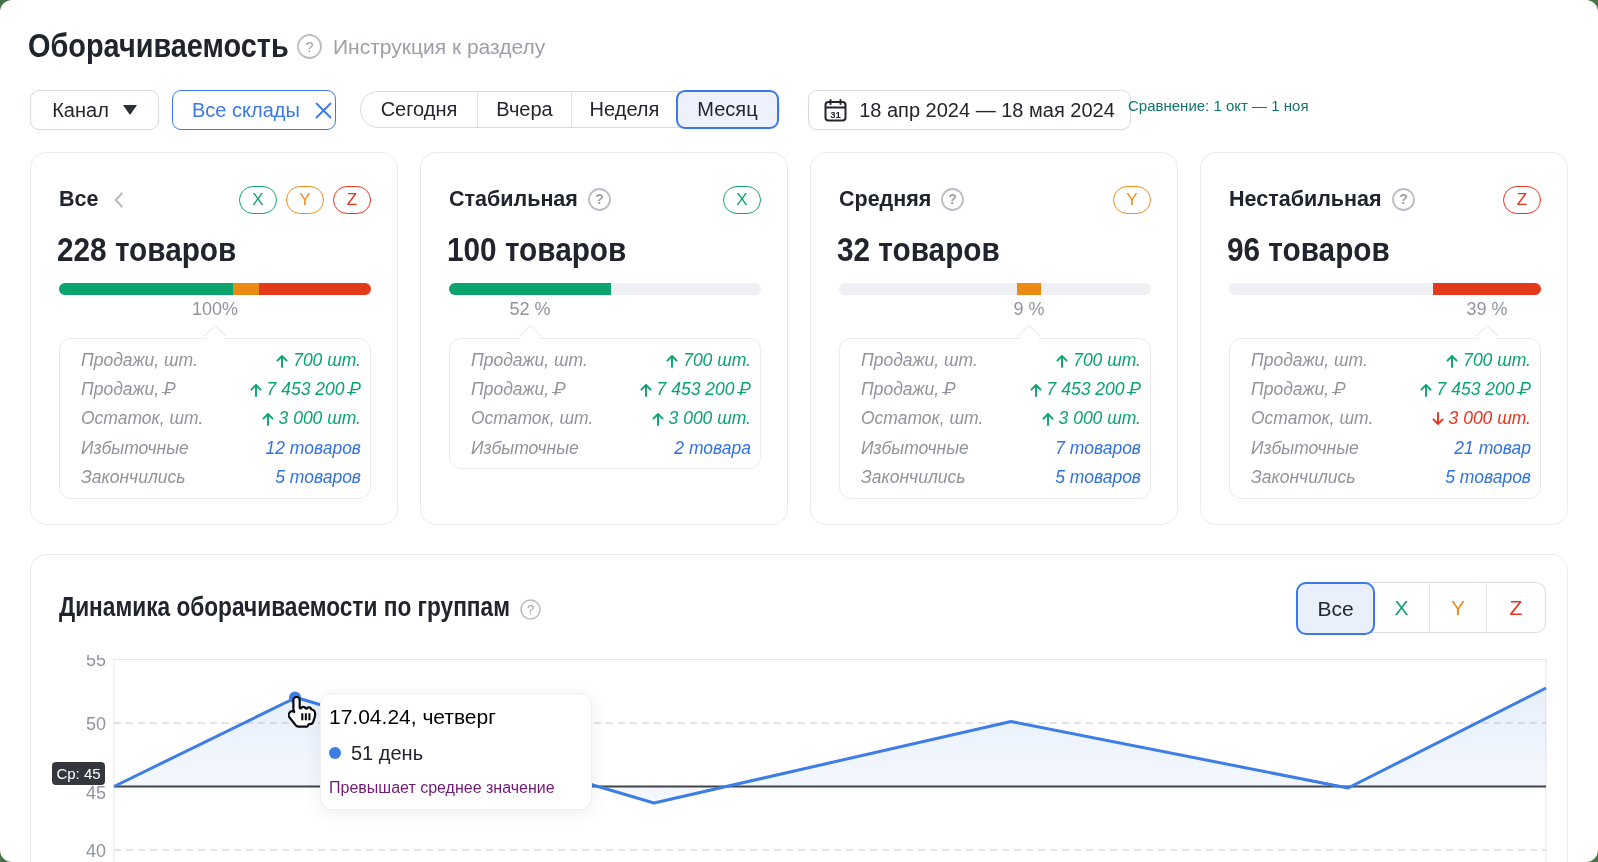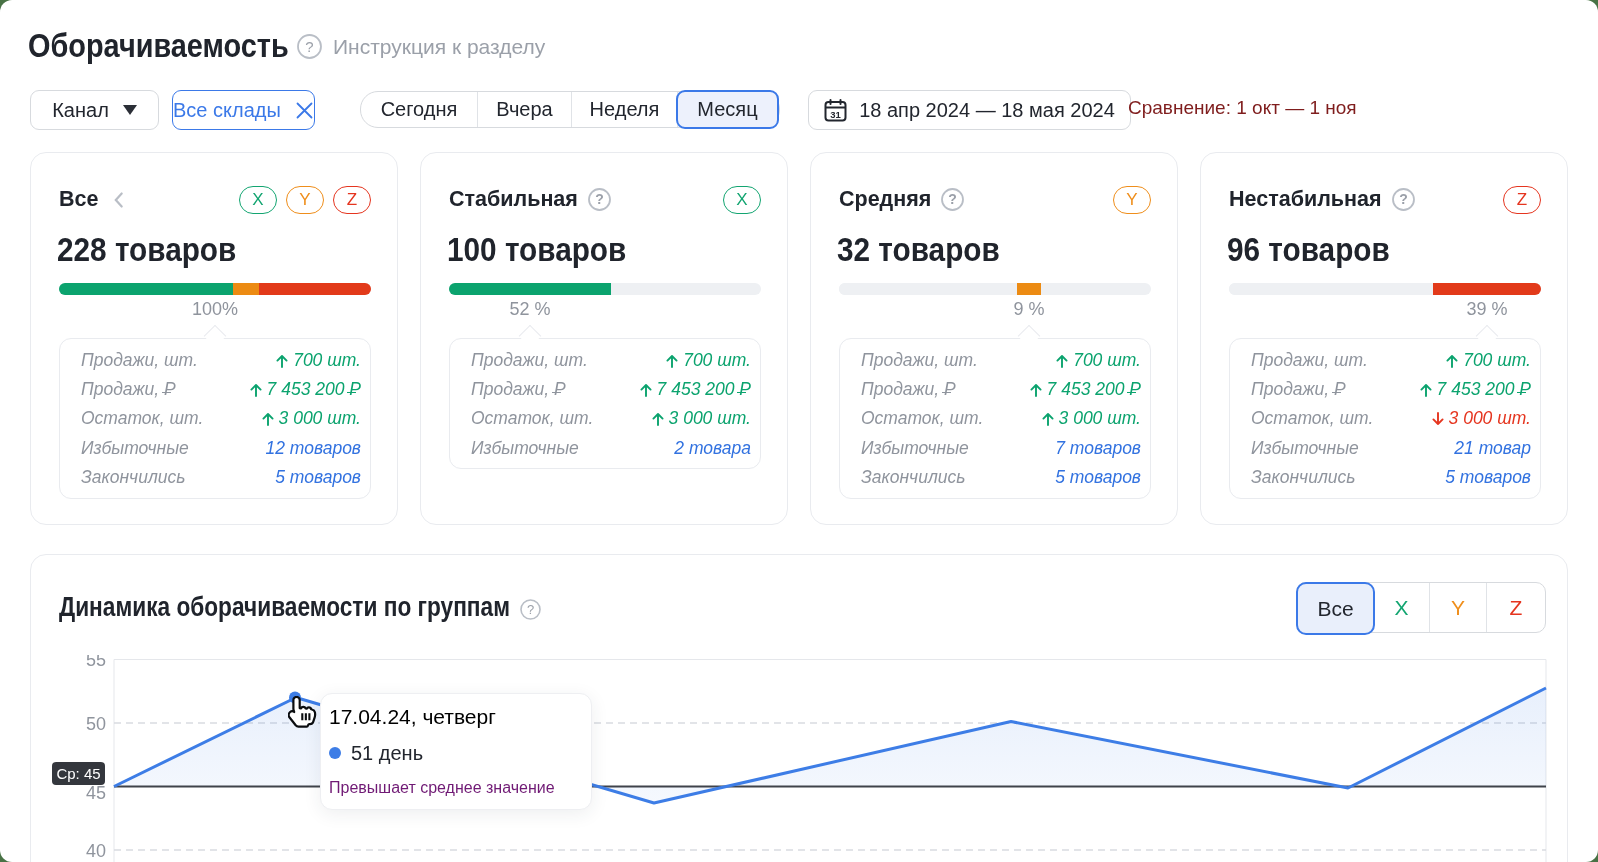--- a/index.html
+++ b/index.html
@@ -14,31 +14,31 @@
   .hint { position:absolute; left:333px; top:33px; font-size:21px; line-height:27px;
           color:#9ba0a9; }
   .hq { position:absolute; left:297px; top:34px; }
   
   .btn { position:absolute; top:90px; height:40px; background:#fff;
          border:1px solid #d7dade; border-radius:9px; font-size:20px; color:#22262e;
          display:flex; align-items:center; justify-content:center; }
   .b-kanal { left:30px; width:129px; gap:14px; }
   .caret { width:0; height:0; border-left:7.5px solid transparent; border-right:7.5px solid transparent;
            border-top:10px solid #2b2f37; }
-  .b-sklad { left:172px; width:143px; border:1.5px solid #3b79e8; color:#3b79e8; gap:15px;
-             justify-content:flex-start; }
+  .b-sklad { left:172px; width:164px; border:1.5px solid #3b79e8; color:#3b79e8; gap:15px;
+             justify-content:flex-start; padding-left:19px; }
   .seg { position:absolute; left:360px; top:91px; width:420px; height:37px;
          border:1px solid #d7dade; border-radius:18px; display:flex; }
   .seg > div { display:flex; align-items:center; justify-content:center; font-size:20px;
                color:#22262e; border-right:1px solid #e0e3e7; }
   .seg > div:last-child { border-right:none; }
   .seg .on { background:#edf1fc; border:2px solid #3b79e8 !important; border-radius:9px;
              margin:-2px; position:relative; z-index:2; }
   .b-date { left:790px; width:323px; gap:12px;margin-left:18px; }
-  .cmp { position:absolute; left:1128px; top:97px; font-size:19px; color:#7f1d1d; }
+  .cmp { position:absolute; left:1128px; top:97px; font-size:15px; color:#0f766e; }
   
   .card { position:absolute; top:152px; width:368px; height:373px; background:#fff;
           border:1px solid #e9ebef; border-radius:16px; }
   .chead { position:absolute; left:28px; top:34px; font-size:21.5px; font-weight:700;
            color:#20242c; display:flex; align-items:center; gap:10px; }
   .badges { position:absolute; right:26px; top:33px; display:flex; gap:9px; }
   .badge { width:38px; height:28px; border-radius:14px; border:1.5px solid;
            display:flex; align-items:center; justify-content:center; font-size:17px; }
   .bx { border-color:#13a571; color:#13a571; }
   .by { border-color:#ef8e1b; color:#ef8e1b; }

